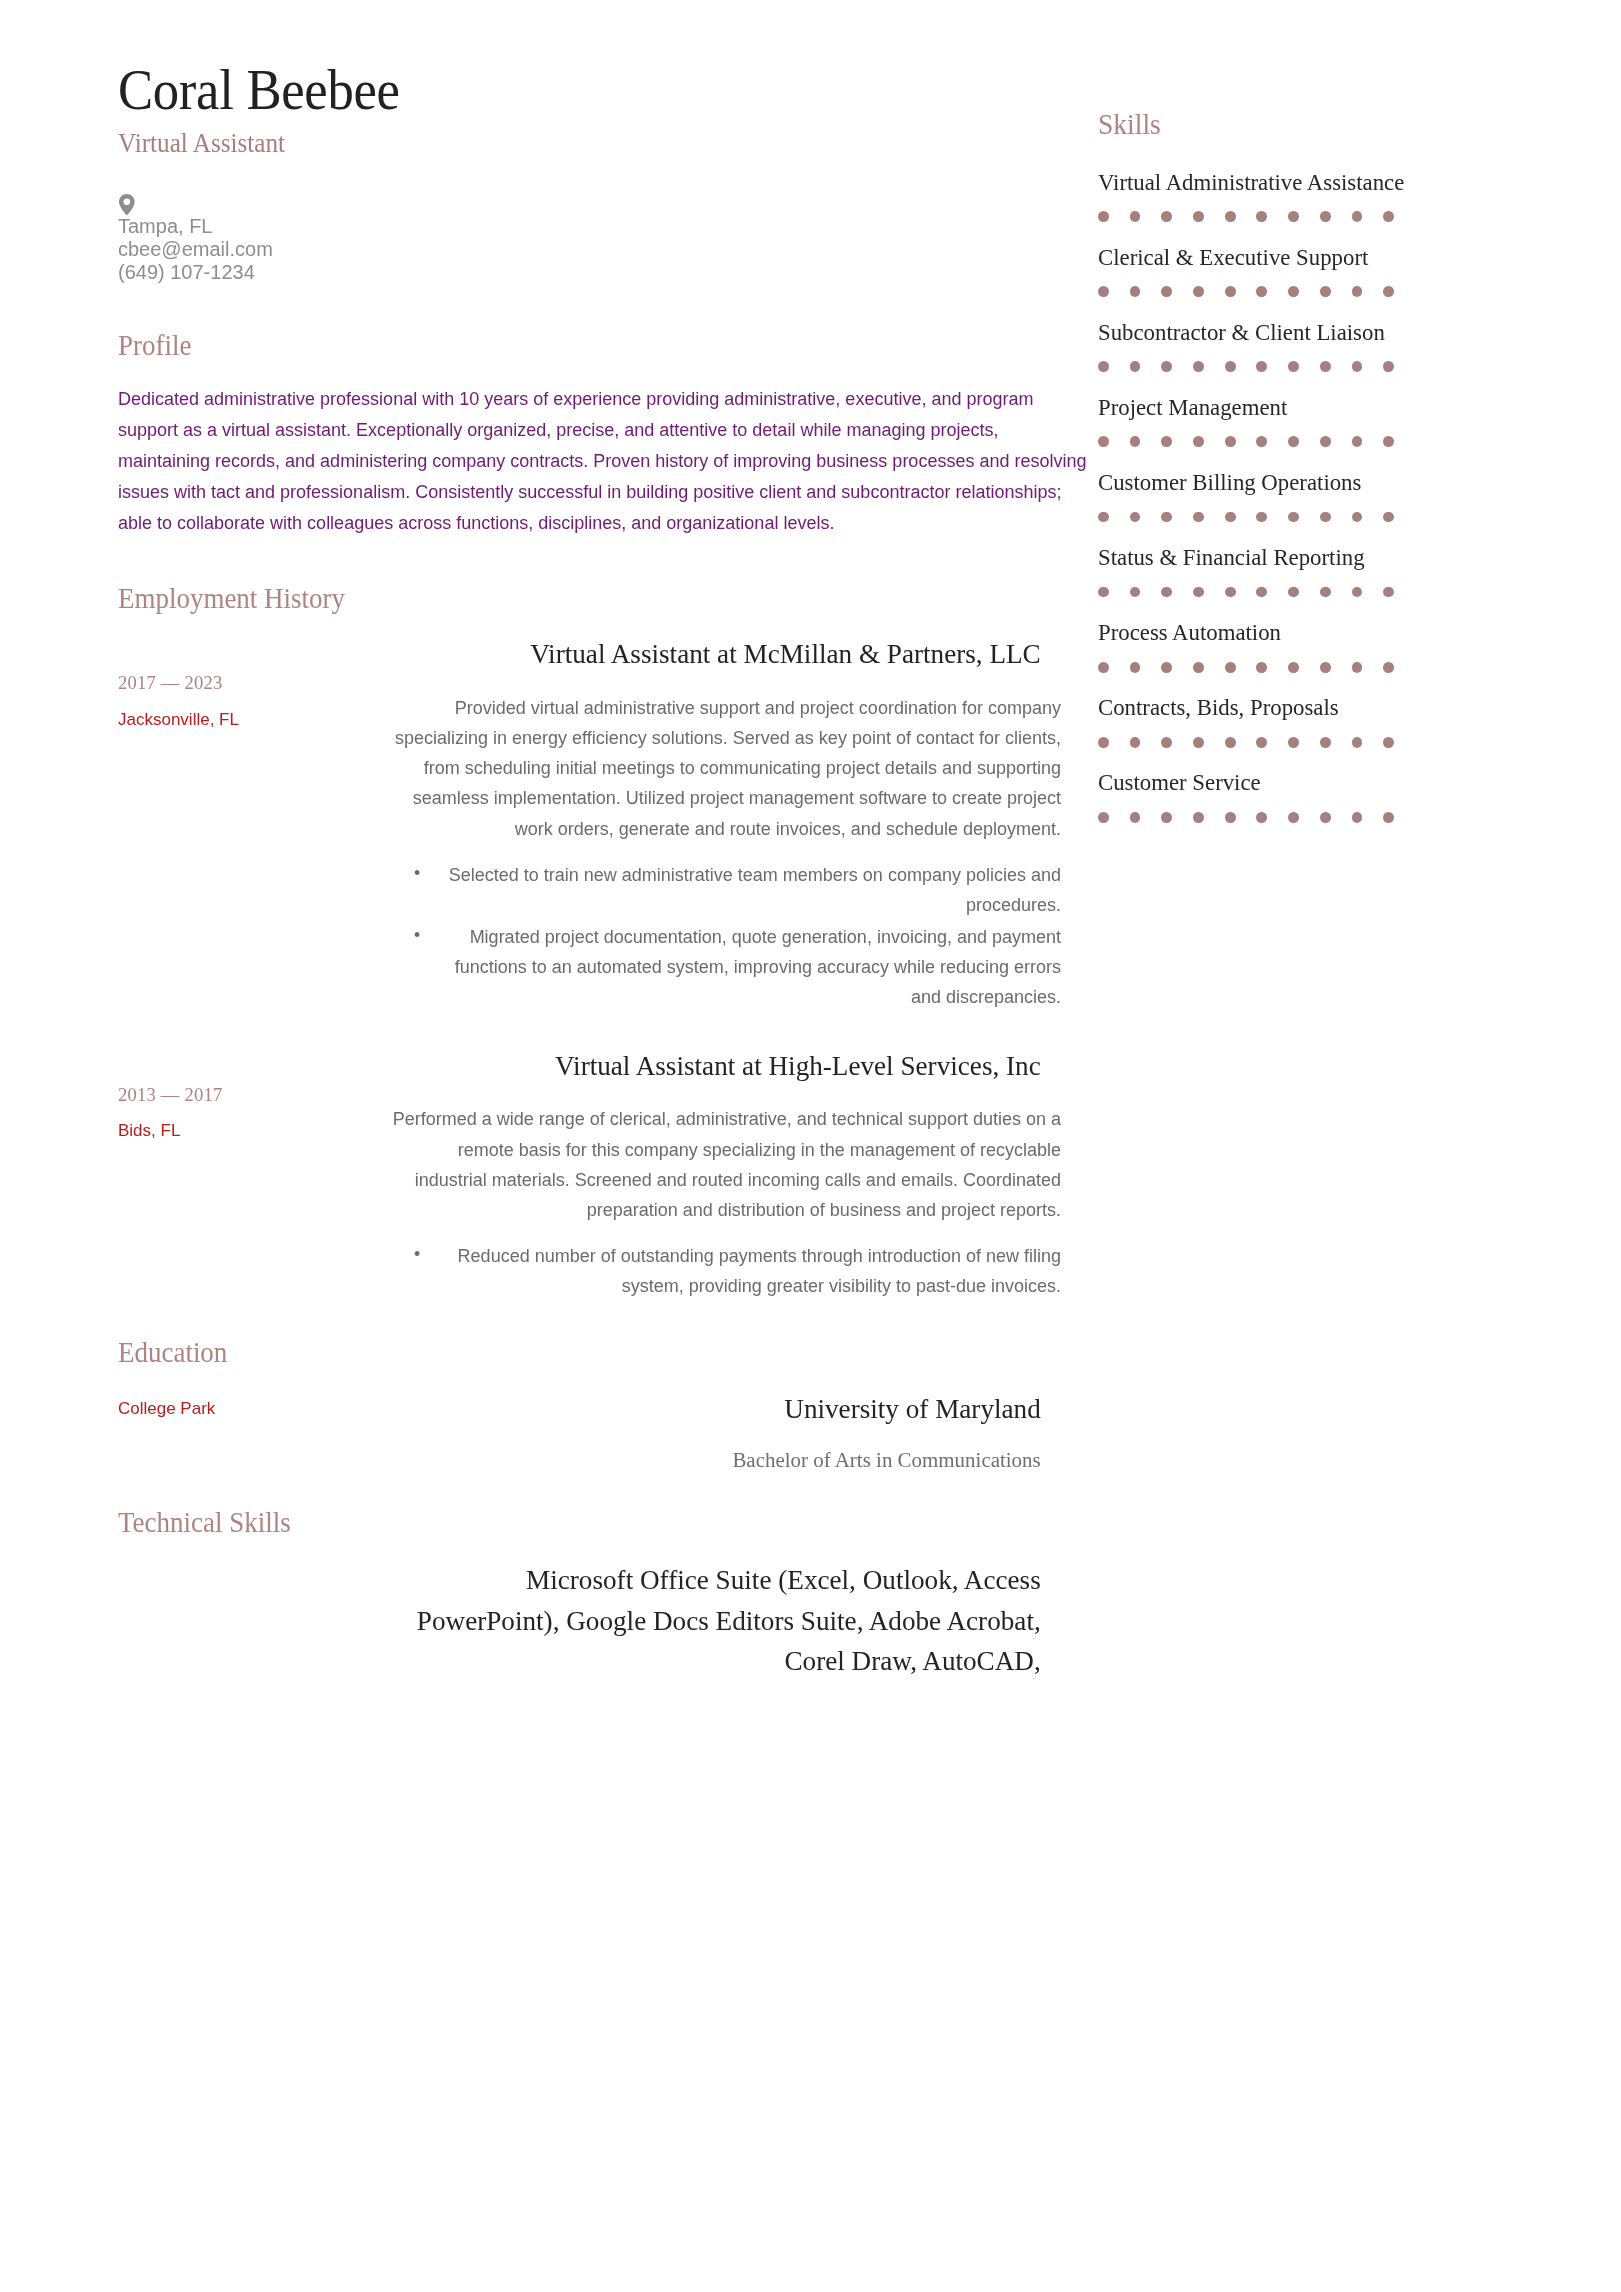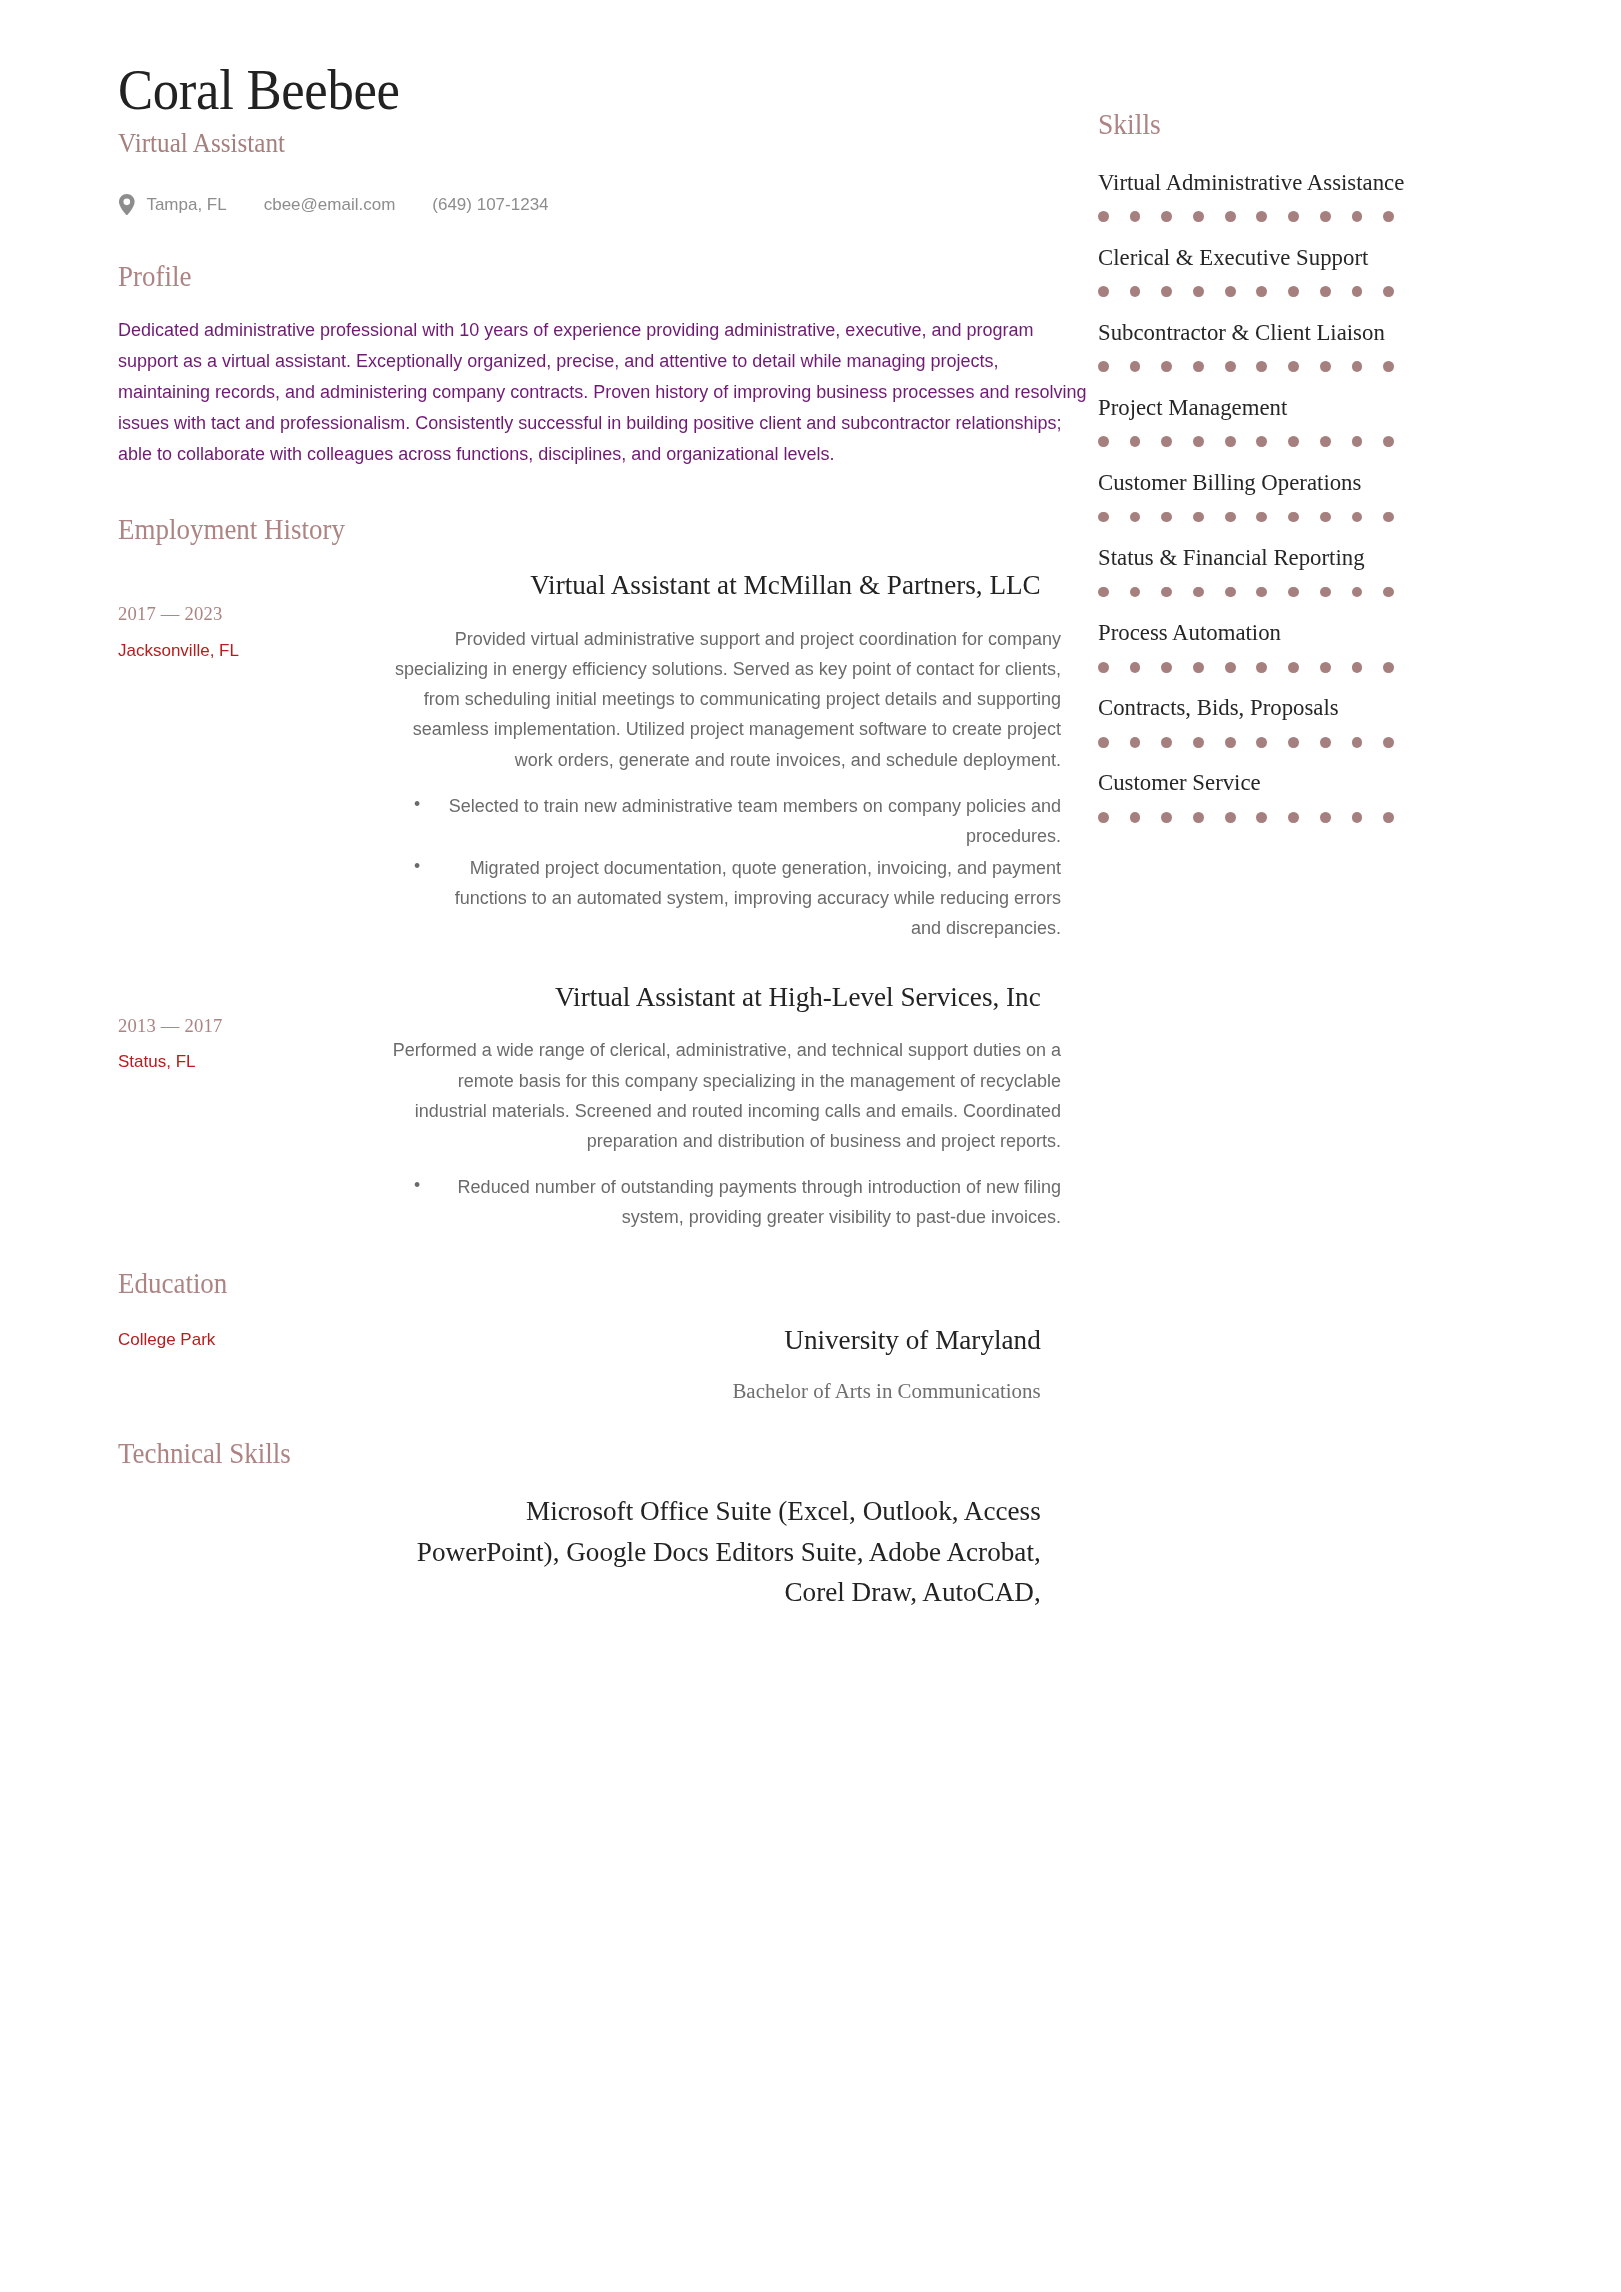--- a/index.html
+++ b/index.html
@@ -28,23 +28,24 @@
     margin:0 0 7.8px 0; font-weight:400;
     transform:scaleX(0.94); transform-origin:left center;
   }
   .job-title{
     font-family:"Liberation Serif", serif;
     font-size:26.5px; color:#a5807e; font-weight:400;
     margin:0 0 35px 0;
     transform:scaleX(0.95); transform-origin:left center;
   }
   .contact{
-    display:flex; align-items:flex-end;
-    font-size:17px; color:#8d8d8d;
+    display:flex; align-items:flex-start;
+    font-size:20px; color:#8d8d8d;
     margin-bottom:45px;
+    flex-direction:column;
   }
   .pin{ margin-right:10.8px; display:flex; align-items:center; }
   .contact-item{ margin-right:37px; white-space:nowrap; }
 
   
   .sec-h{
     font-family:"Liberation Serif", serif;
     font-size:29px; color:#ad8483; font-weight:400;
     margin:0 0 21.6px 0;
     transform:scaleX(0.93); transform-origin:left center;
@@ -152,21 +153,21 @@
         <ul class="bullets">
           <li>Selected to train new administrative team members on company policies and procedures.</li>
           <li>Migrated project documentation, quote generation, invoicing, and payment functions to an automated system, improving accuracy while reducing errors and discrepancies.</li>
         </ul>
       </div>
     </div>
 
     <div class="entry">
       <div class="entry-left">
         <div class="dates">2013 — 2017</div>
-        <div class="place">Status, FL</div>
+        <div class="place">Bids, FL</div>
       </div>
       <div class="entry-right">
         <div class="entry-title">Virtual Assistant at High-Level Services, Inc</div>
         <p class="entry-body">Performed a wide range of clerical, administrative, and technical support duties on a remote basis for this company specializing in the management of recyclable industrial materials. Screened and routed incoming calls and emails. Coordinated preparation and distribution of business and project reports.</p>
         <ul class="bullets">
           <li>Reduced number of outstanding payments through introduction of new filing system, providing greater visibility to past-due invoices.</li>
         </ul>
       </div>
     </div>
 

